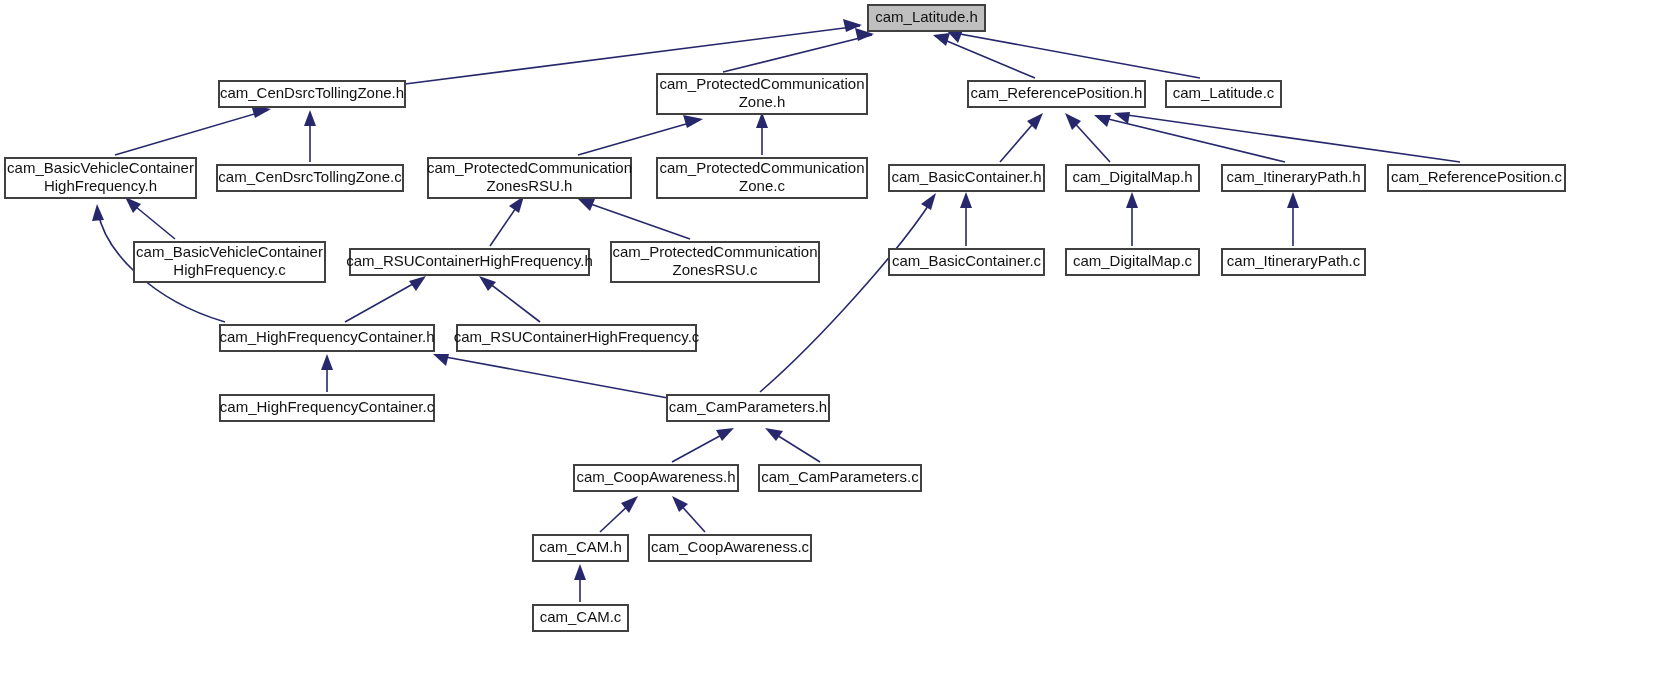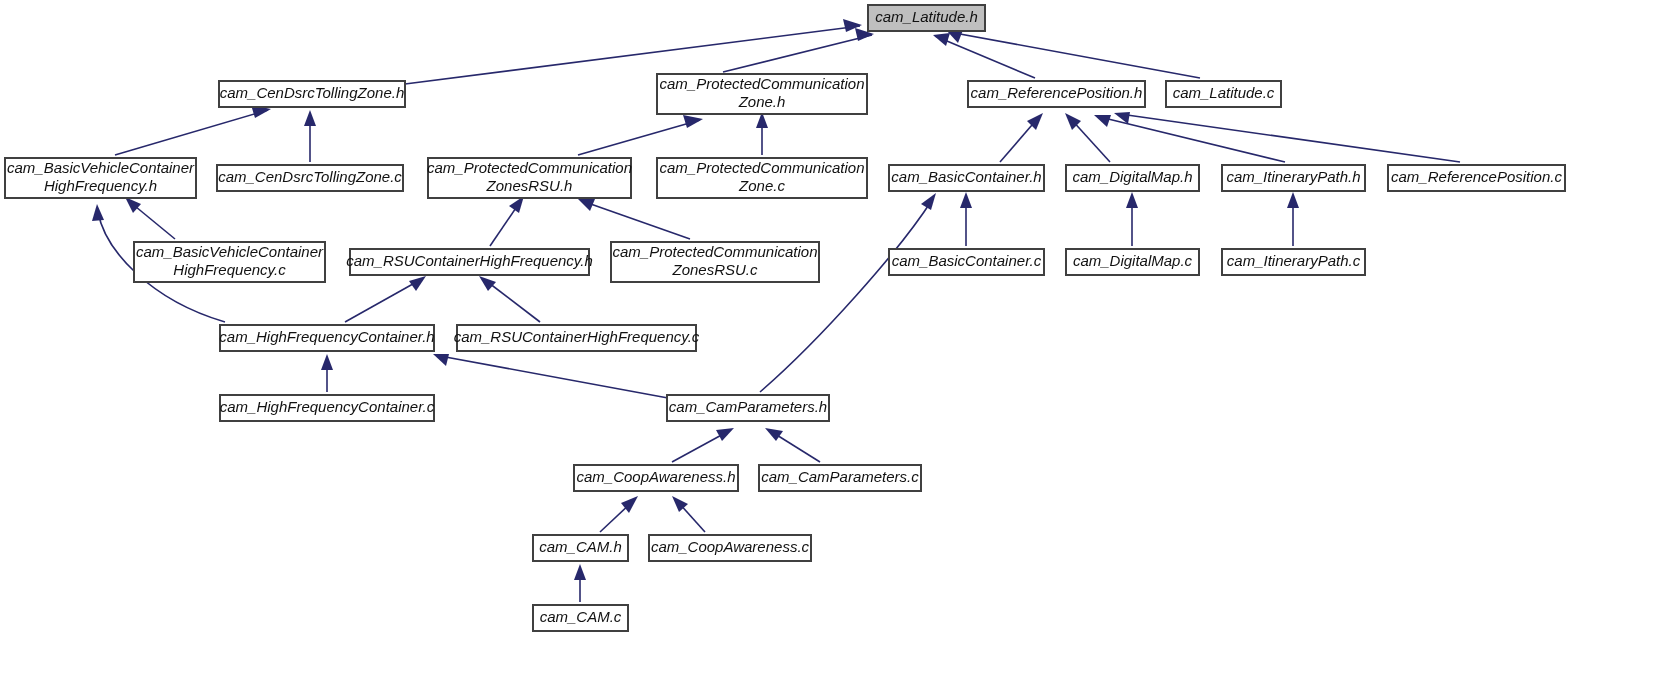--- a/index.html
+++ b/index.html
@@ -10,21 +10,20 @@
   body {
     width: 1671px;
     height: 679px;
     font-family: "Liberation Sans", sans-serif;
     overflow: hidden;
   }
   #graph-root {
     position: relative;
     width: 1671px;
     height: 679px;
-    font-style: italic;
   }
   svg#dep-graph {
     display: block;
     width: 1671px;
     height: 679px;
   }
   .node-box {
     fill: #ffffff;
     stroke: #404040;
     stroke-width: 2;

